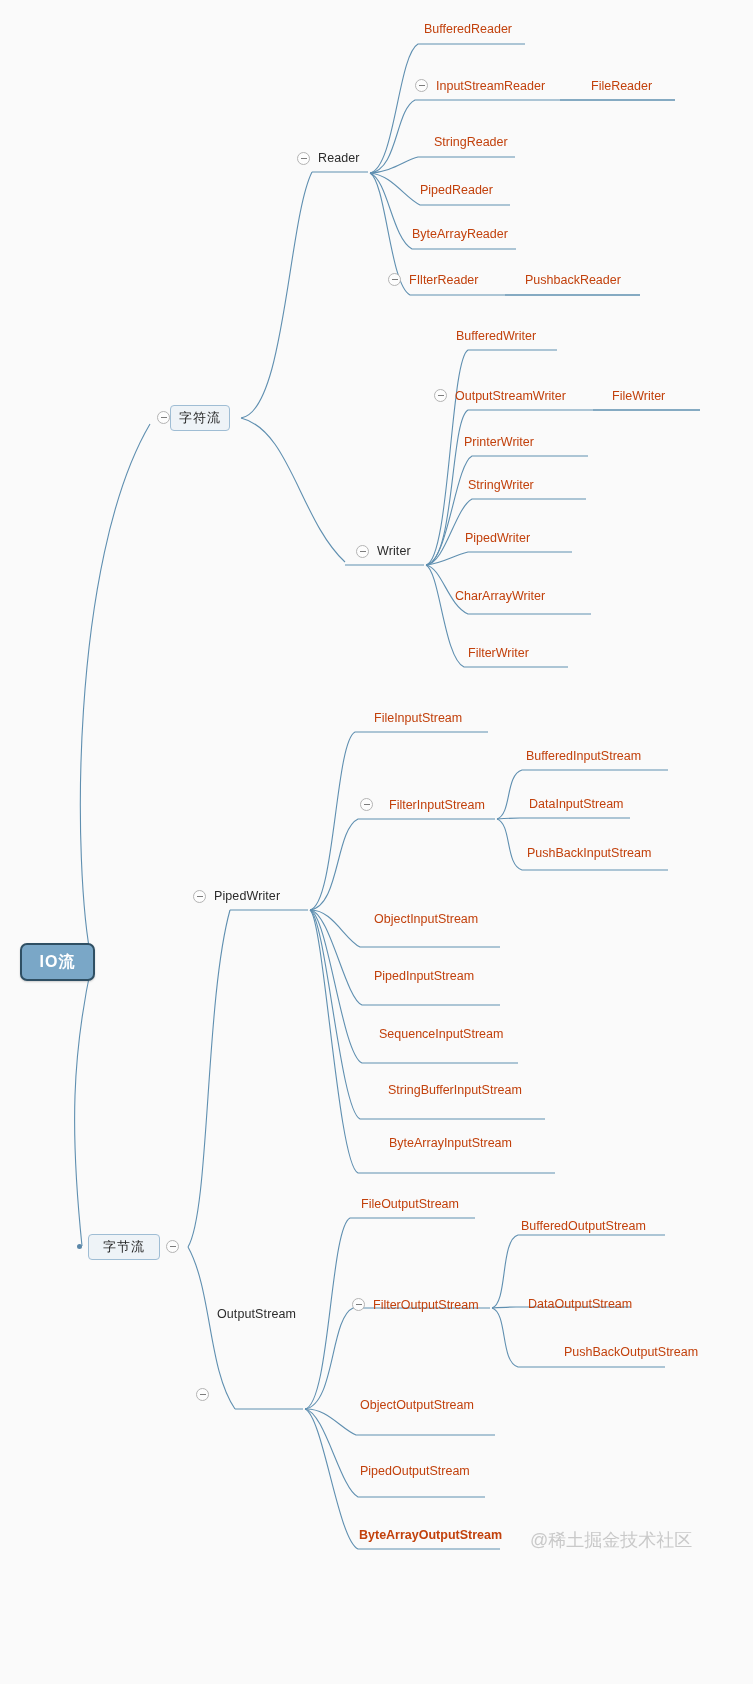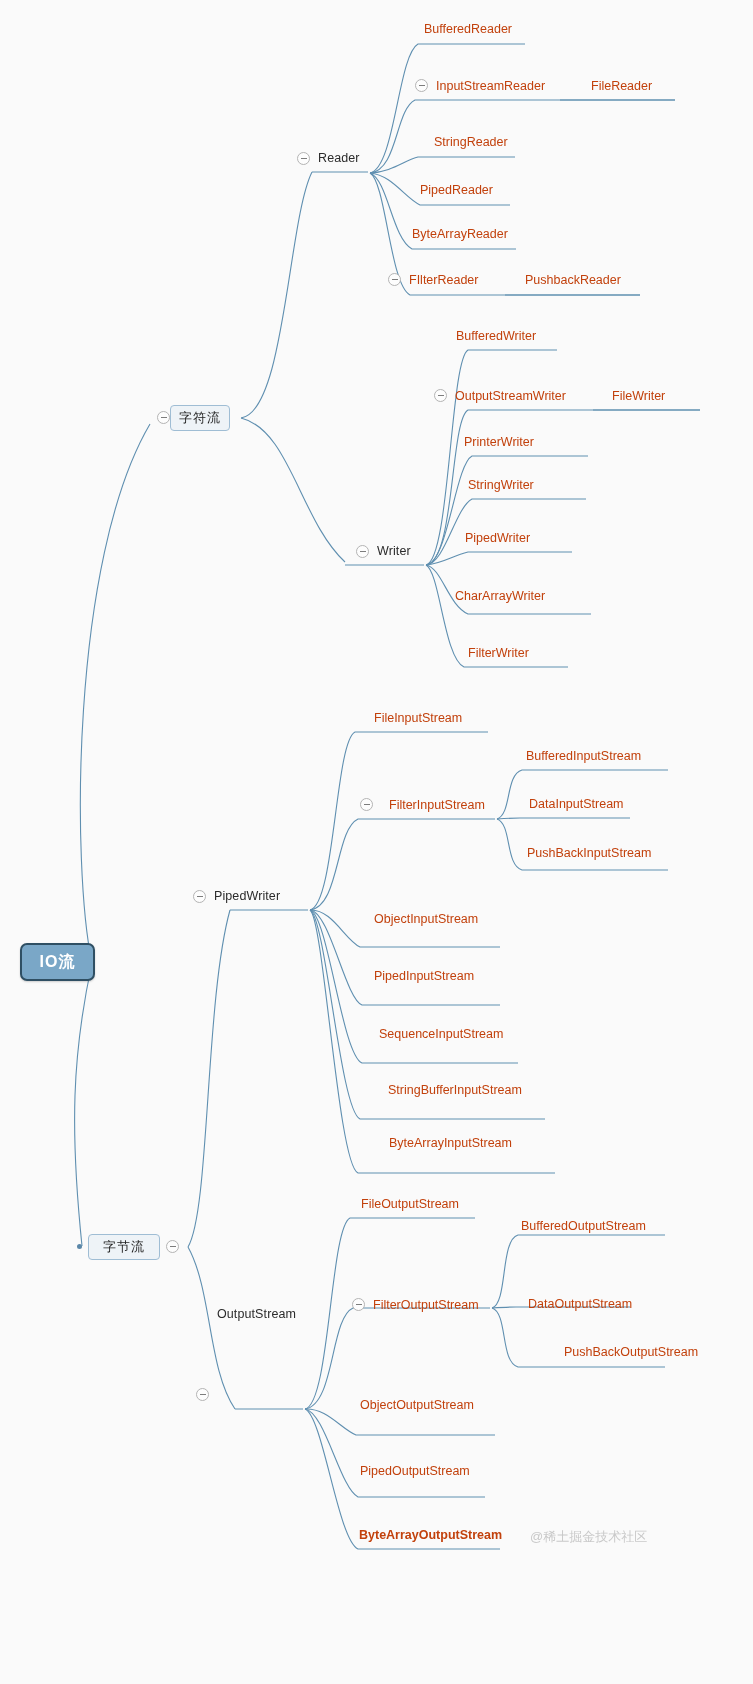--- a/index.html
+++ b/index.html
@@ -87,21 +87,21 @@
   }
   .anchor-dot {
     position: absolute;
     width: 5px;
     height: 5px;
     border-radius: 50%;
     background: #5b87a8;
   }
   .watermark {
     position: absolute;
-    font-size: 13px;
+    font-size: 18px;
     color: #c9c9c9;
     white-space: nowrap;
   }
 </style>
 </head>
 <body>
 
 <div id="root-canvas">
 
   <svg class="links" viewBox="0 0 753 1684" xmlns="http://www.w3.org/2000/svg">

